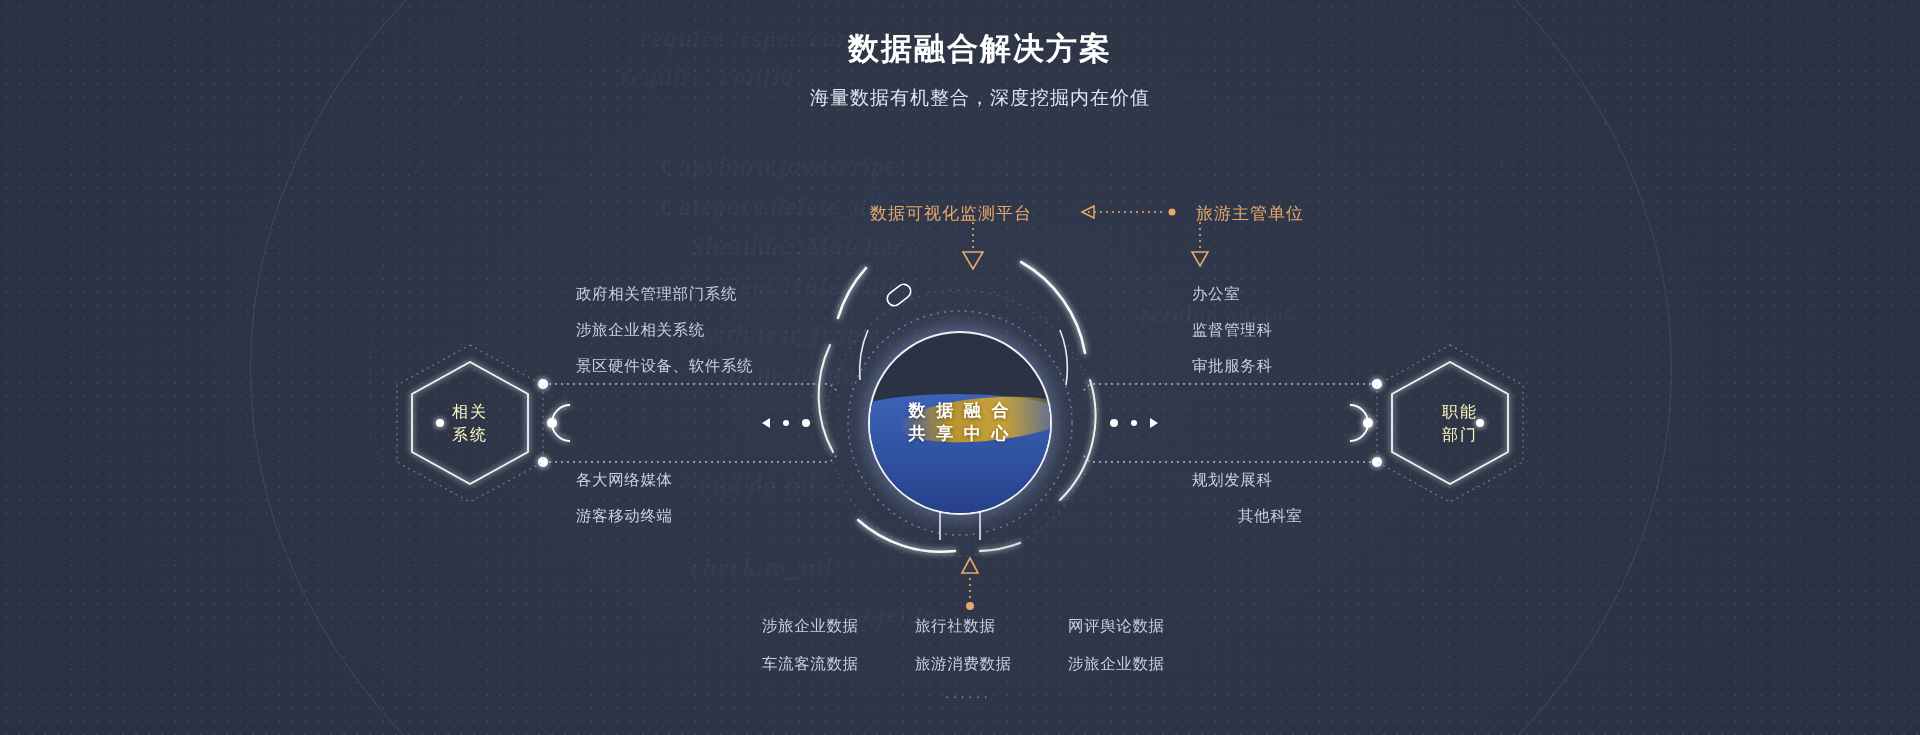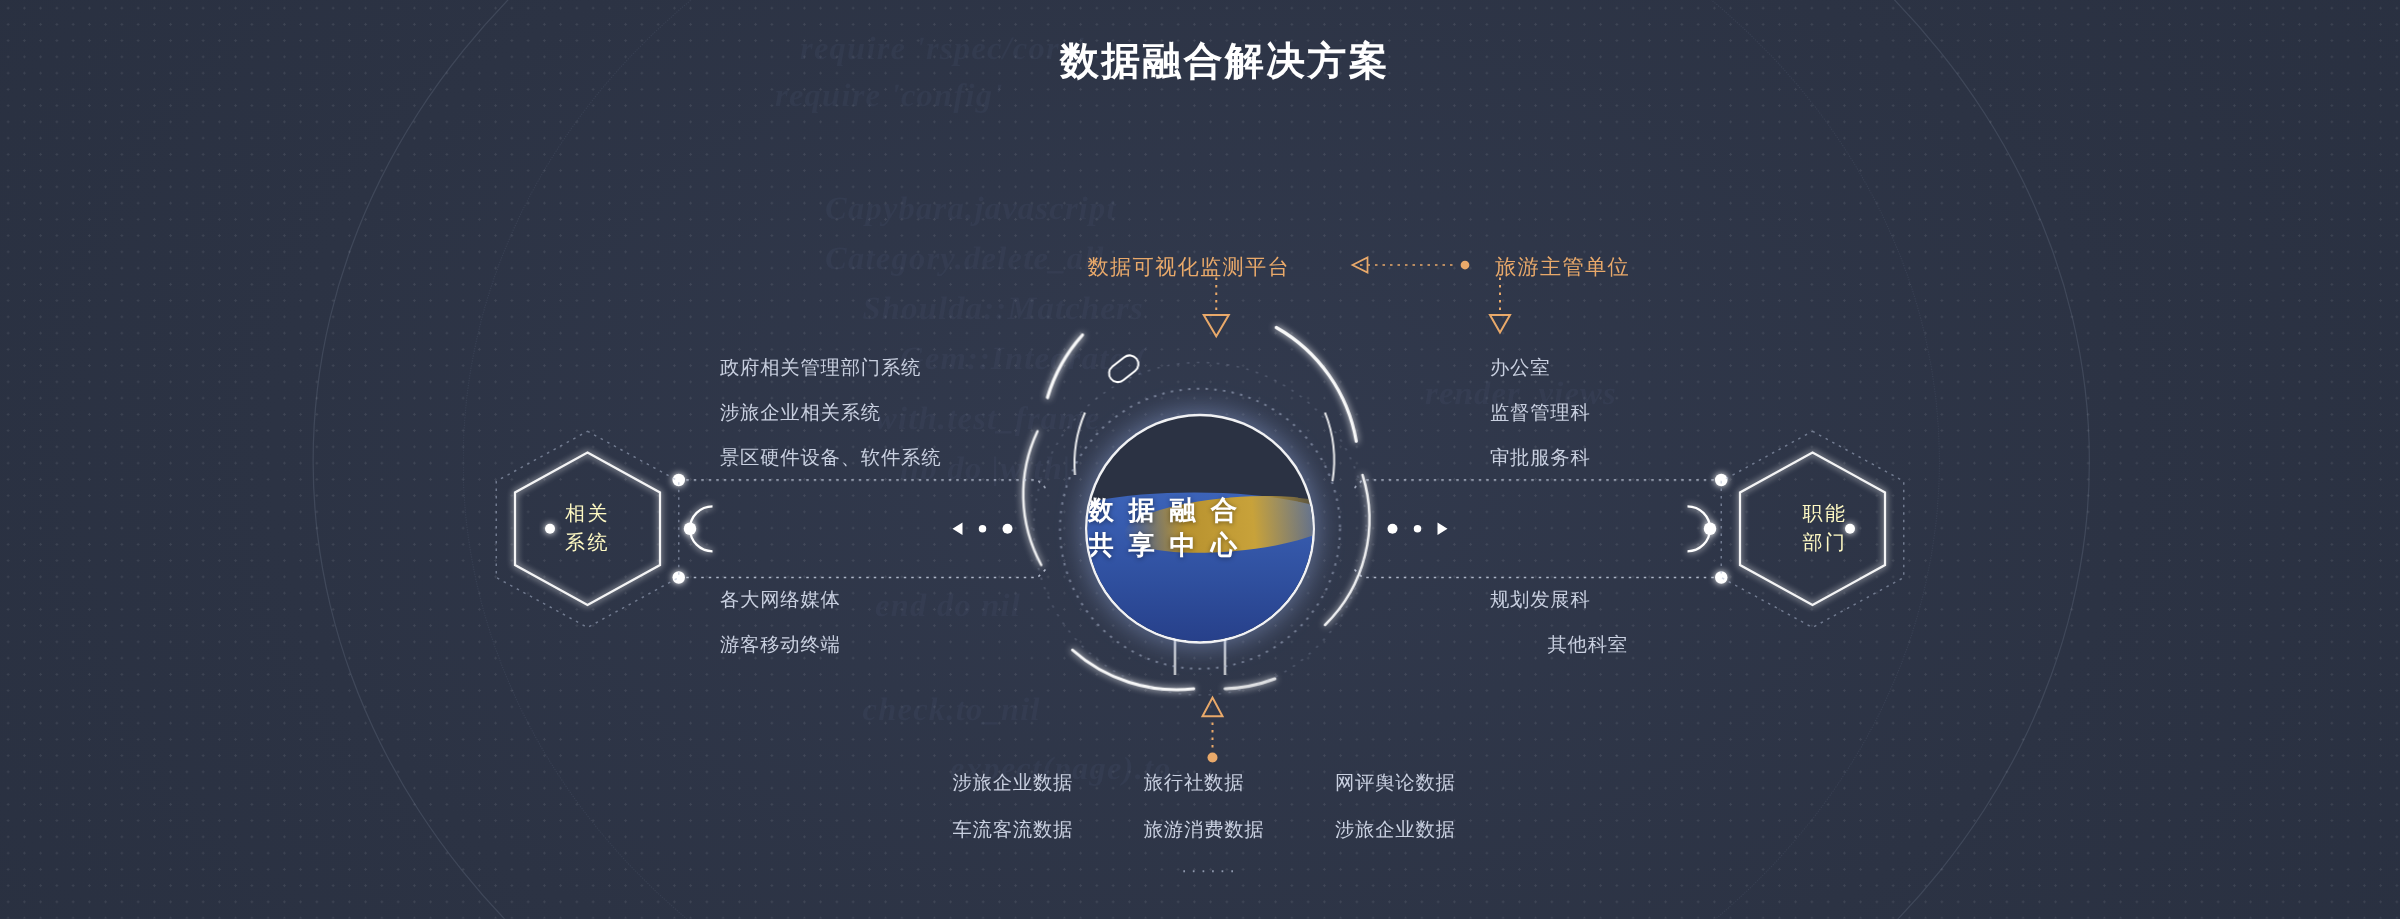--- a/index.html
+++ b/index.html
@@ -81,22 +81,22 @@
     border-radius:48% 52% 0 0 / 22px 26px 0 0;
   }
   .hub-gold{
     position:absolute;left:16%;top:36%;width:96%;height:24%;
     background:linear-gradient(90deg,rgba(190,150,50,0) 0%,#b8922f 28%,#c8a23a 60%,rgba(200,162,58,0) 100%);
     border-radius:50%;
     transform:rotate(-5deg);
   }
   .hub-text{
     position:absolute;inset:0;display:flex;flex-direction:column;
-    justify-content:center;
-    color:#fff;font-size:21px;font-weight:700;letter-spacing:3px;line-height:1.35;
+    align-items:center;justify-content:center;
+    color:#fff;font-size:17px;font-weight:700;letter-spacing:3px;line-height:1.35;
     text-shadow:0 1px 4px rgba(0,0,0,.45);
   }
 
   
   .hexwrap{position:absolute;z-index:7;width:120px;height:122px;}
   .hexwrap.left{left:410px;top:362px;}
   .hexwrap.right{left:1400px;top:362px;}
   .hex-label{
     position:absolute;inset:0;display:flex;flex-direction:column;
     align-items:center;justify-content:center;
@@ -127,20 +127,21 @@
   <span style="left:700px;top:320px;">with.test_frame</span>
   <span style="left:720px;top:360px;">lib do |with|</span>
   <span style="left:700px;top:470px;">end do nil</span>
   <span style="left:690px;top:540px;margin-top:13px;">check.to_nil</span>
   <span style="left:760px;top:600px;">expect(page).to</span>
   <span style="left:1140px;top:300px;">render_views</span>
 </div>
 
 <div class="header">
   <h1 class="title">数据融合解决方案</h1>
+  <p class="subtitle">海量数据有机整合，深度挖掘内在价值</p>
 </div>
 
 <div class="stage">
 <svg class="svg-stage" viewBox="0 0 1920 735">
   <defs>
     <filter id="glow" x="-60%" y="-60%" width="220%" height="220%">
       <feGaussianBlur stdDeviation="3" result="b"></feGaussianBlur>
       <feMerge>
             <feMergeNode in="b"></feMergeNode>
             <feMergeNode in="SourceGraphic"></feMergeNode>

